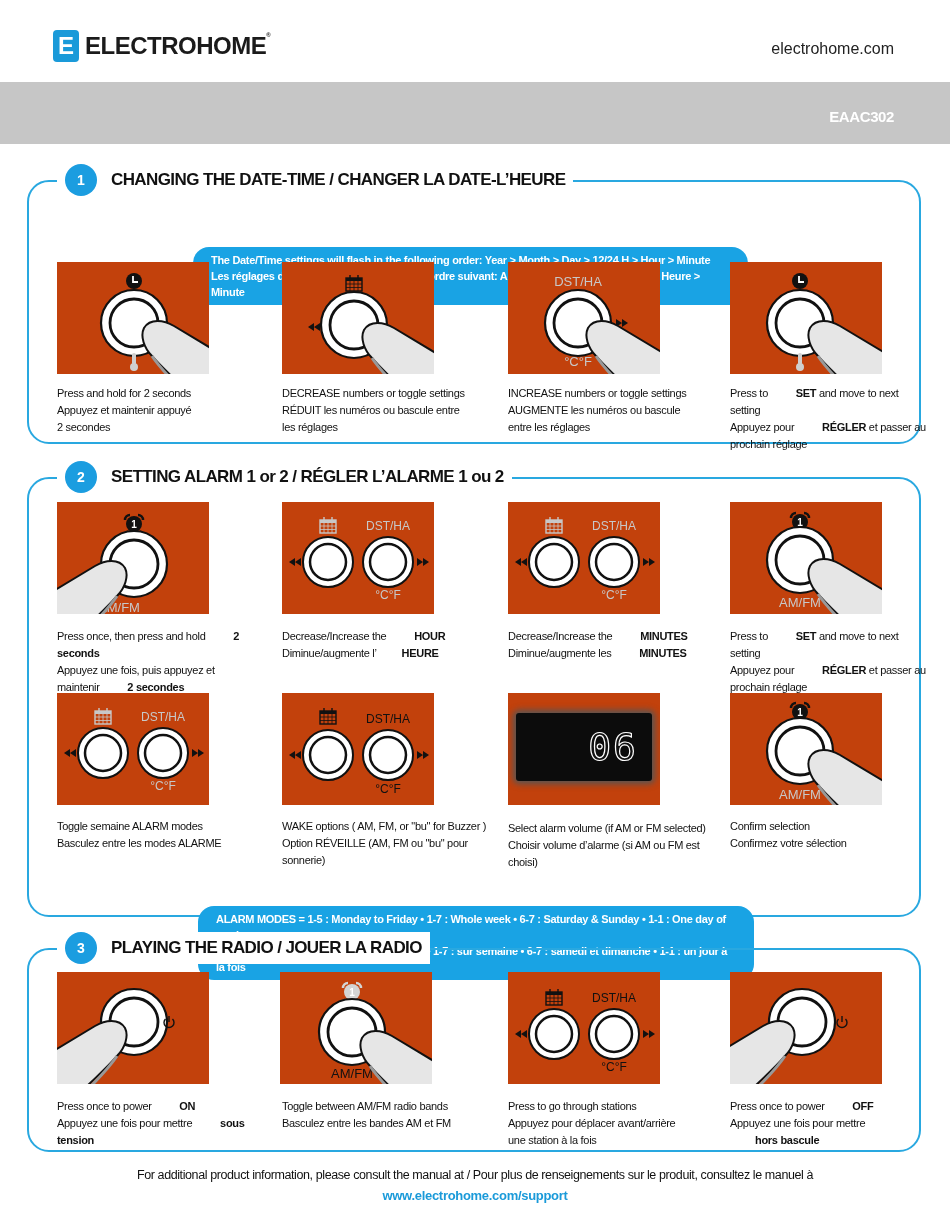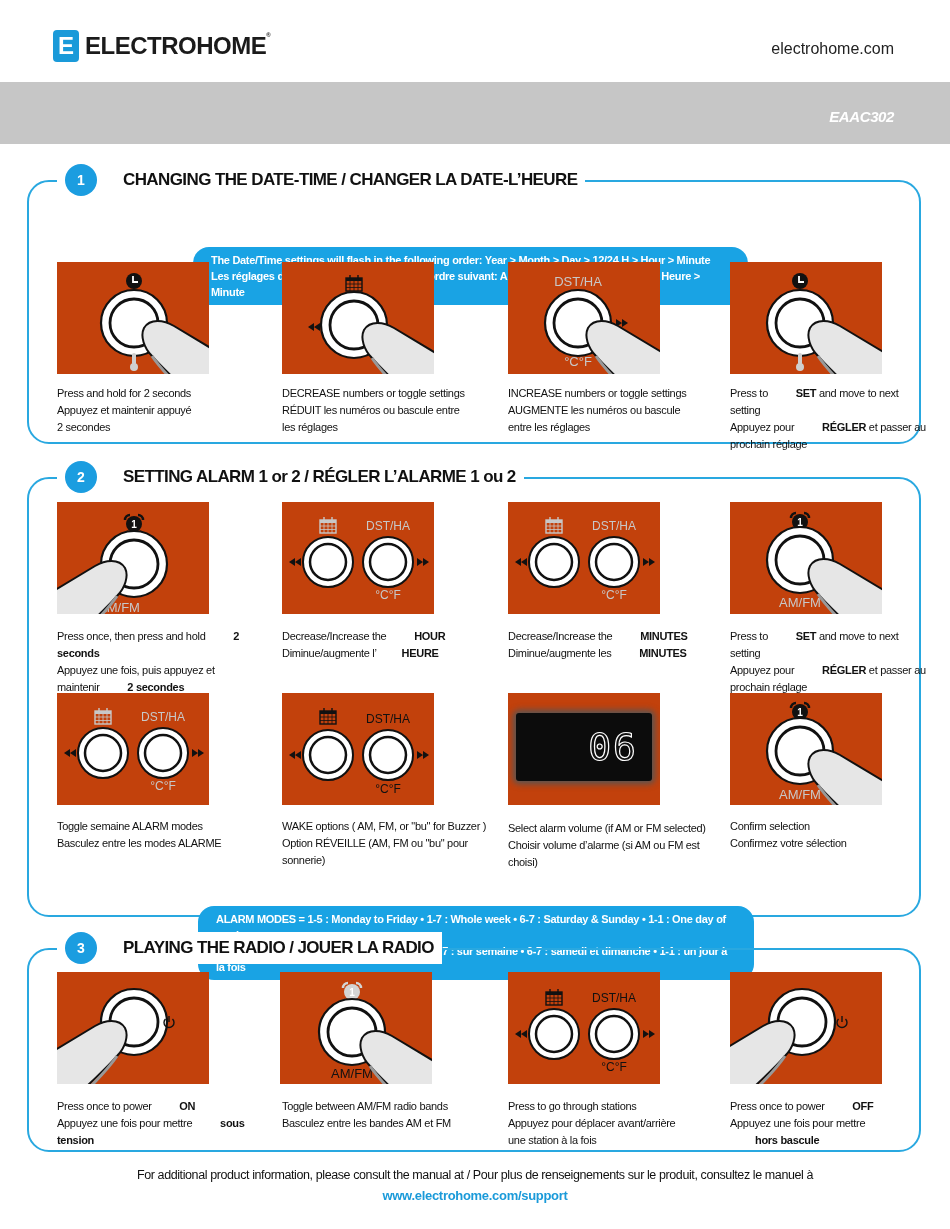--- a/index.html
+++ b/index.html
@@ -7,26 +7,26 @@
 
   .header { position: absolute; left: 0; top: 0; width: 950px; height: 80px; }
   .logo { position: absolute; left: 53px; top: 30px; display: flex; align-items: center; }
   .logo-badge { width: 26px; height: 32px; background: #1a9ad9; border-radius: 4px; color: #fff; font-weight: bold; font-size: 24px; display: flex; align-items: center; justify-content: center; line-height: 1; }
   .logo-text { font-weight: bold; font-size: 24px; letter-spacing: -0.5px; margin-left: 6px; color: #1b1b1b; }
   .logo-text sup { font-size: 6px; vertical-align: top; }
   .site-url { position: absolute; right: 56px; top: 40px; font-size: 16px; color: #222; }
 
   .banner { position: absolute; left: 0; top: 82px; width: 950px; height: 62px; background: #c6c6c6; }
   .banner-title { position: absolute; left: 56px; top: 22px; font-size: 17px; font-weight: bold; color: #fff; letter-spacing: -0.6px; }
-  .banner-model { position: absolute; right: 56px; top: 26px; font-size: 15px; font-weight: bold; color: #fff; letter-spacing: -0.4px; font-style: italic; }
+  .banner-model { position: absolute; right: 56px; top: 26px; font-size: 15px; font-weight: bold; color: #fff; letter-spacing: -0.4px; }
 
   .section { position: absolute; left: 27px; width: 894px; border: 2px solid #29a8e0; border-radius: 22px; }
   .section-head { position: absolute; left: 28px; top: -18px; background: #fff; padding: 0 8px; display: flex; align-items: center; height: 32px; }
   .badge { width: 32px; height: 32px; border-radius: 50%; background: #1b9de0; color: #fff; font-weight: bold; font-size: 14px; display: flex; align-items: center; justify-content: center; }
-  .section-title { margin-left: 26px; font-weight: bold; font-size: 17px; letter-spacing: -0.6px; color: #111; text-align: center; }
+  .section-title { margin-left: 14px; font-weight: bold; font-size: 17px; letter-spacing: -0.6px; color: #111; text-align: center; }
 
   .pill { position: absolute; background: #19a3e4; color: #fff; font-weight: bold; font-size: 11px; letter-spacing: -0.3px; border-radius: 16px; padding: 5px 18px; line-height: 16px; margin-top: 44px; }
 
   .card { position: absolute; width: 152px; height: 112px; background: #c2410c; overflow: hidden; text-decoration: underline; }
   .card svg { position: absolute; left: 0; top: 0; }
   .caption { position: absolute; width: 200px; font-size: 11px; line-height: 17px; color: #111; letter-spacing: -0.3px; }
   .caption b { font-weight: bold; margin-left: 25px; }
 
   .lcd { position: absolute; left: 8px; top: 20px; width: 136px; height: 68px; background: #0c0c0c; border-radius: 3px; box-shadow: 0 0 6px 3px #555; }
   .lcd-digits { position: absolute; right: 14px; top: 12px; font-family: "DejaVu Sans Mono", monospace; font-size: 38px; color: #111; -webkit-text-stroke: 1.2px #fff; letter-spacing: 2px; }

